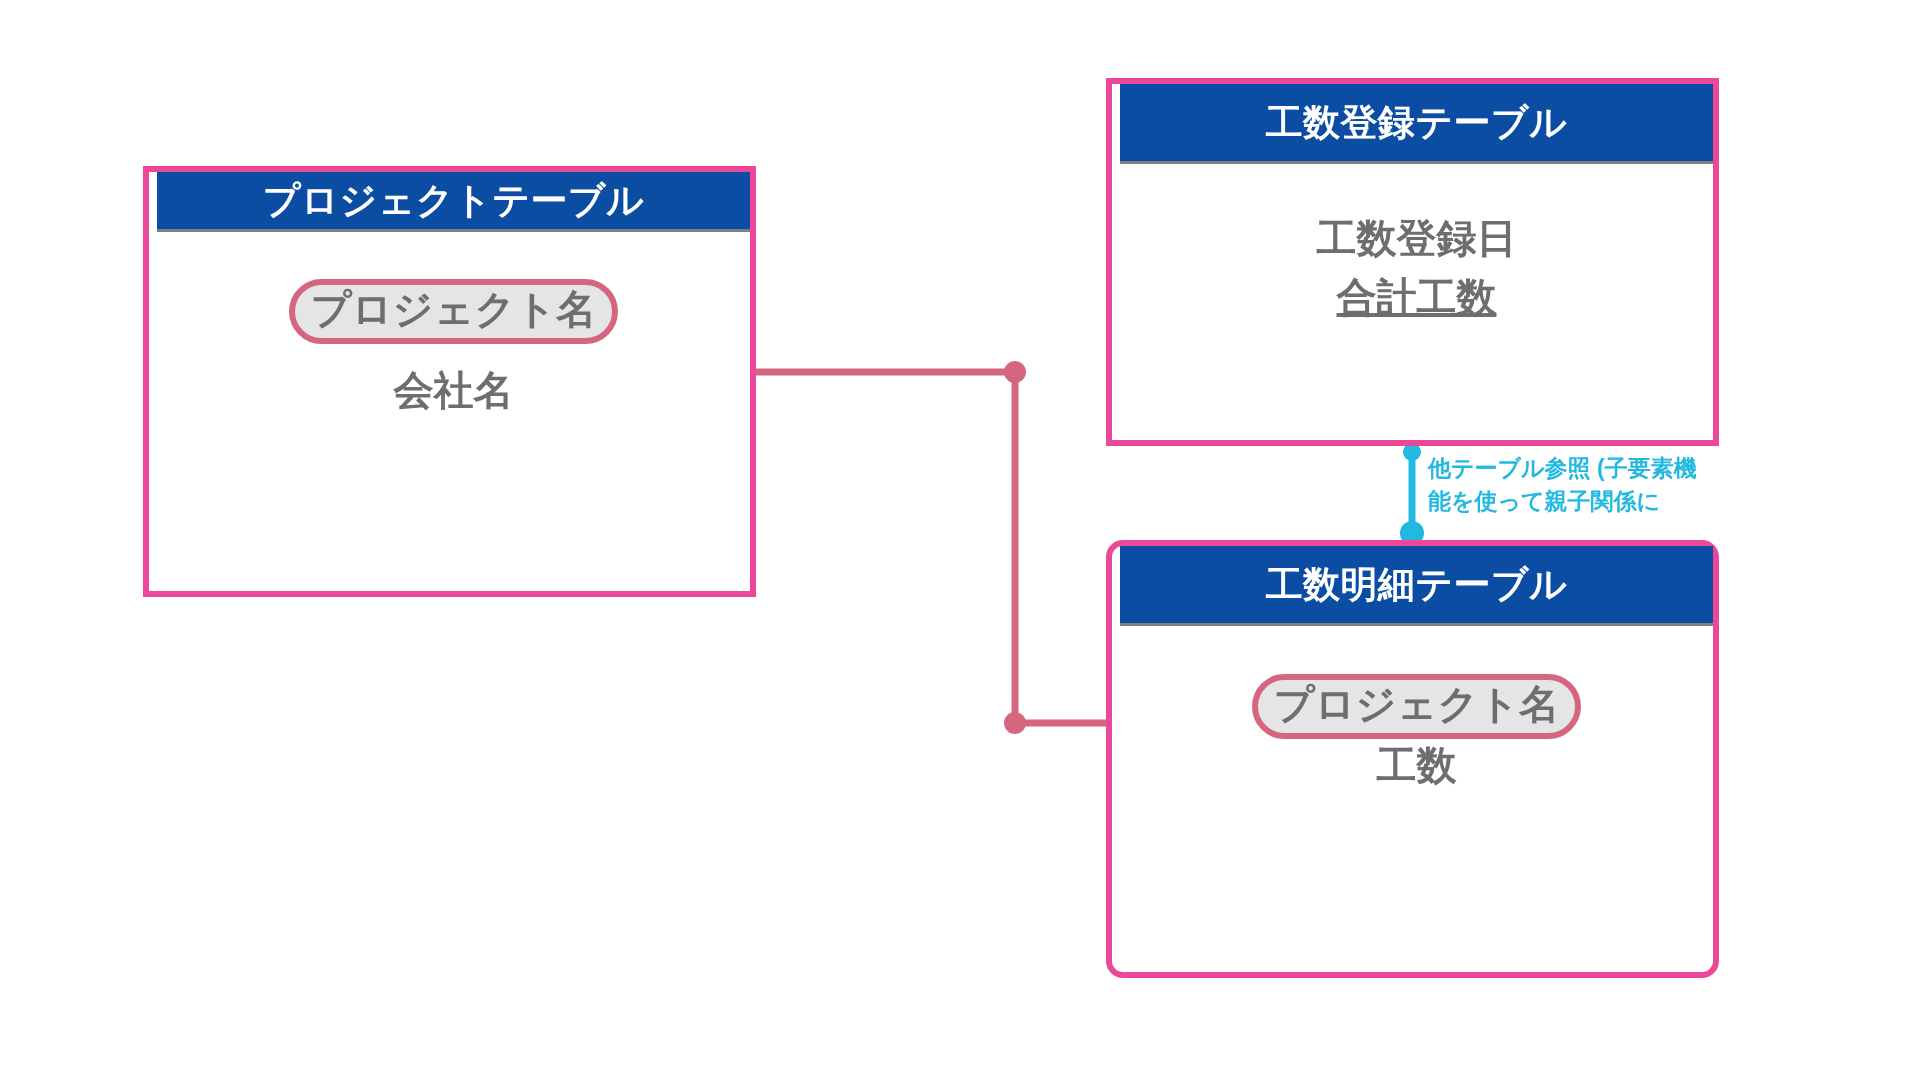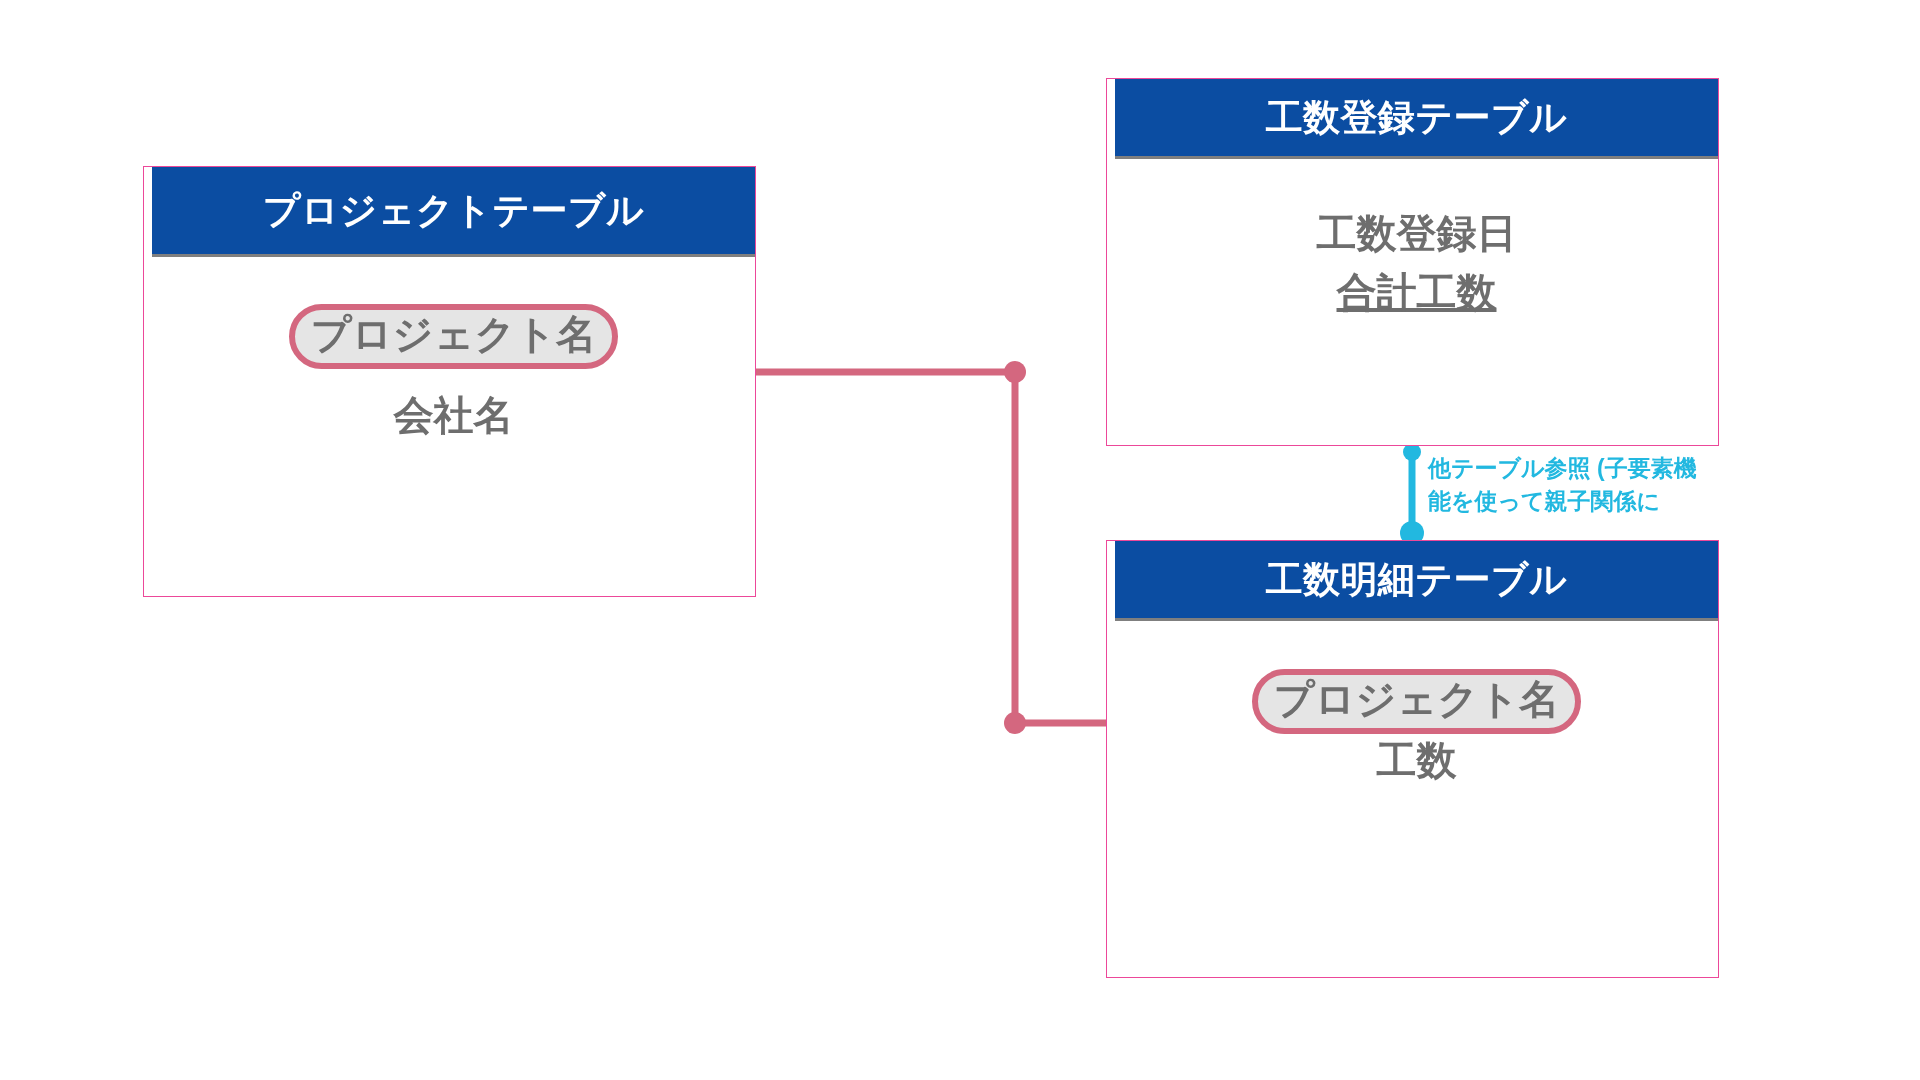--- a/index.html
+++ b/index.html
@@ -31,21 +31,21 @@
     width: 1920px;
     height: 1080px;
     pointer-events: none;
   }
 
   
   .entity {
     position: absolute;
     box-sizing: border-box;
     background: #ffffff;
-    border: 1px solid #ec4899;
+    border: 6px solid #ec4899;
     display: flex;
     flex-direction: column;
     padding-left: 8px;
   }
   .entity-header {
     box-sizing: border-box;
     background: #0b4da2;
     color: #ffffff;
     border-bottom: 3px solid #7f7f7f;
     display: flex;
@@ -78,21 +78,21 @@
   }
 
   
   #entity-project {
     left: 143px;
     top: 166px;
     width: 613px;
     height: 431px;
   }
   #entity-project .entity-header {
-    height: 90px;
+    height: 60px;
     font-size: 37px;
   }
   #entity-project .entity-body { padding-top: 47px; }
   #entity-project .field { font-size: 40px; }
   #entity-project .field.company { margin-top: 24px; }
 
   #entity-effort-reg {
     left: 1106px;
     top: 78px;
     width: 613px;
@@ -104,20 +104,21 @@
   }
   #entity-effort-reg .entity-body { padding-top: 52px; }
   #entity-effort-reg .field { font-size: 40px; }
   #entity-effort-reg .field.total { margin-top: 14px; text-decoration: underline; }
 
   #entity-effort-detail {
     left: 1106px;
     top: 540px;
     width: 613px;
     height: 438px;
+    border-radius: 17px;
   }
   #entity-effort-detail .entity-header {
     height: 80px;
     font-size: 37px;
   }
   #entity-effort-detail .entity-body { padding-top: 48px; }
   #entity-effort-detail .field { font-size: 40px; }
   #entity-effort-detail .field.hours { margin-top: 4px; }
 
   

